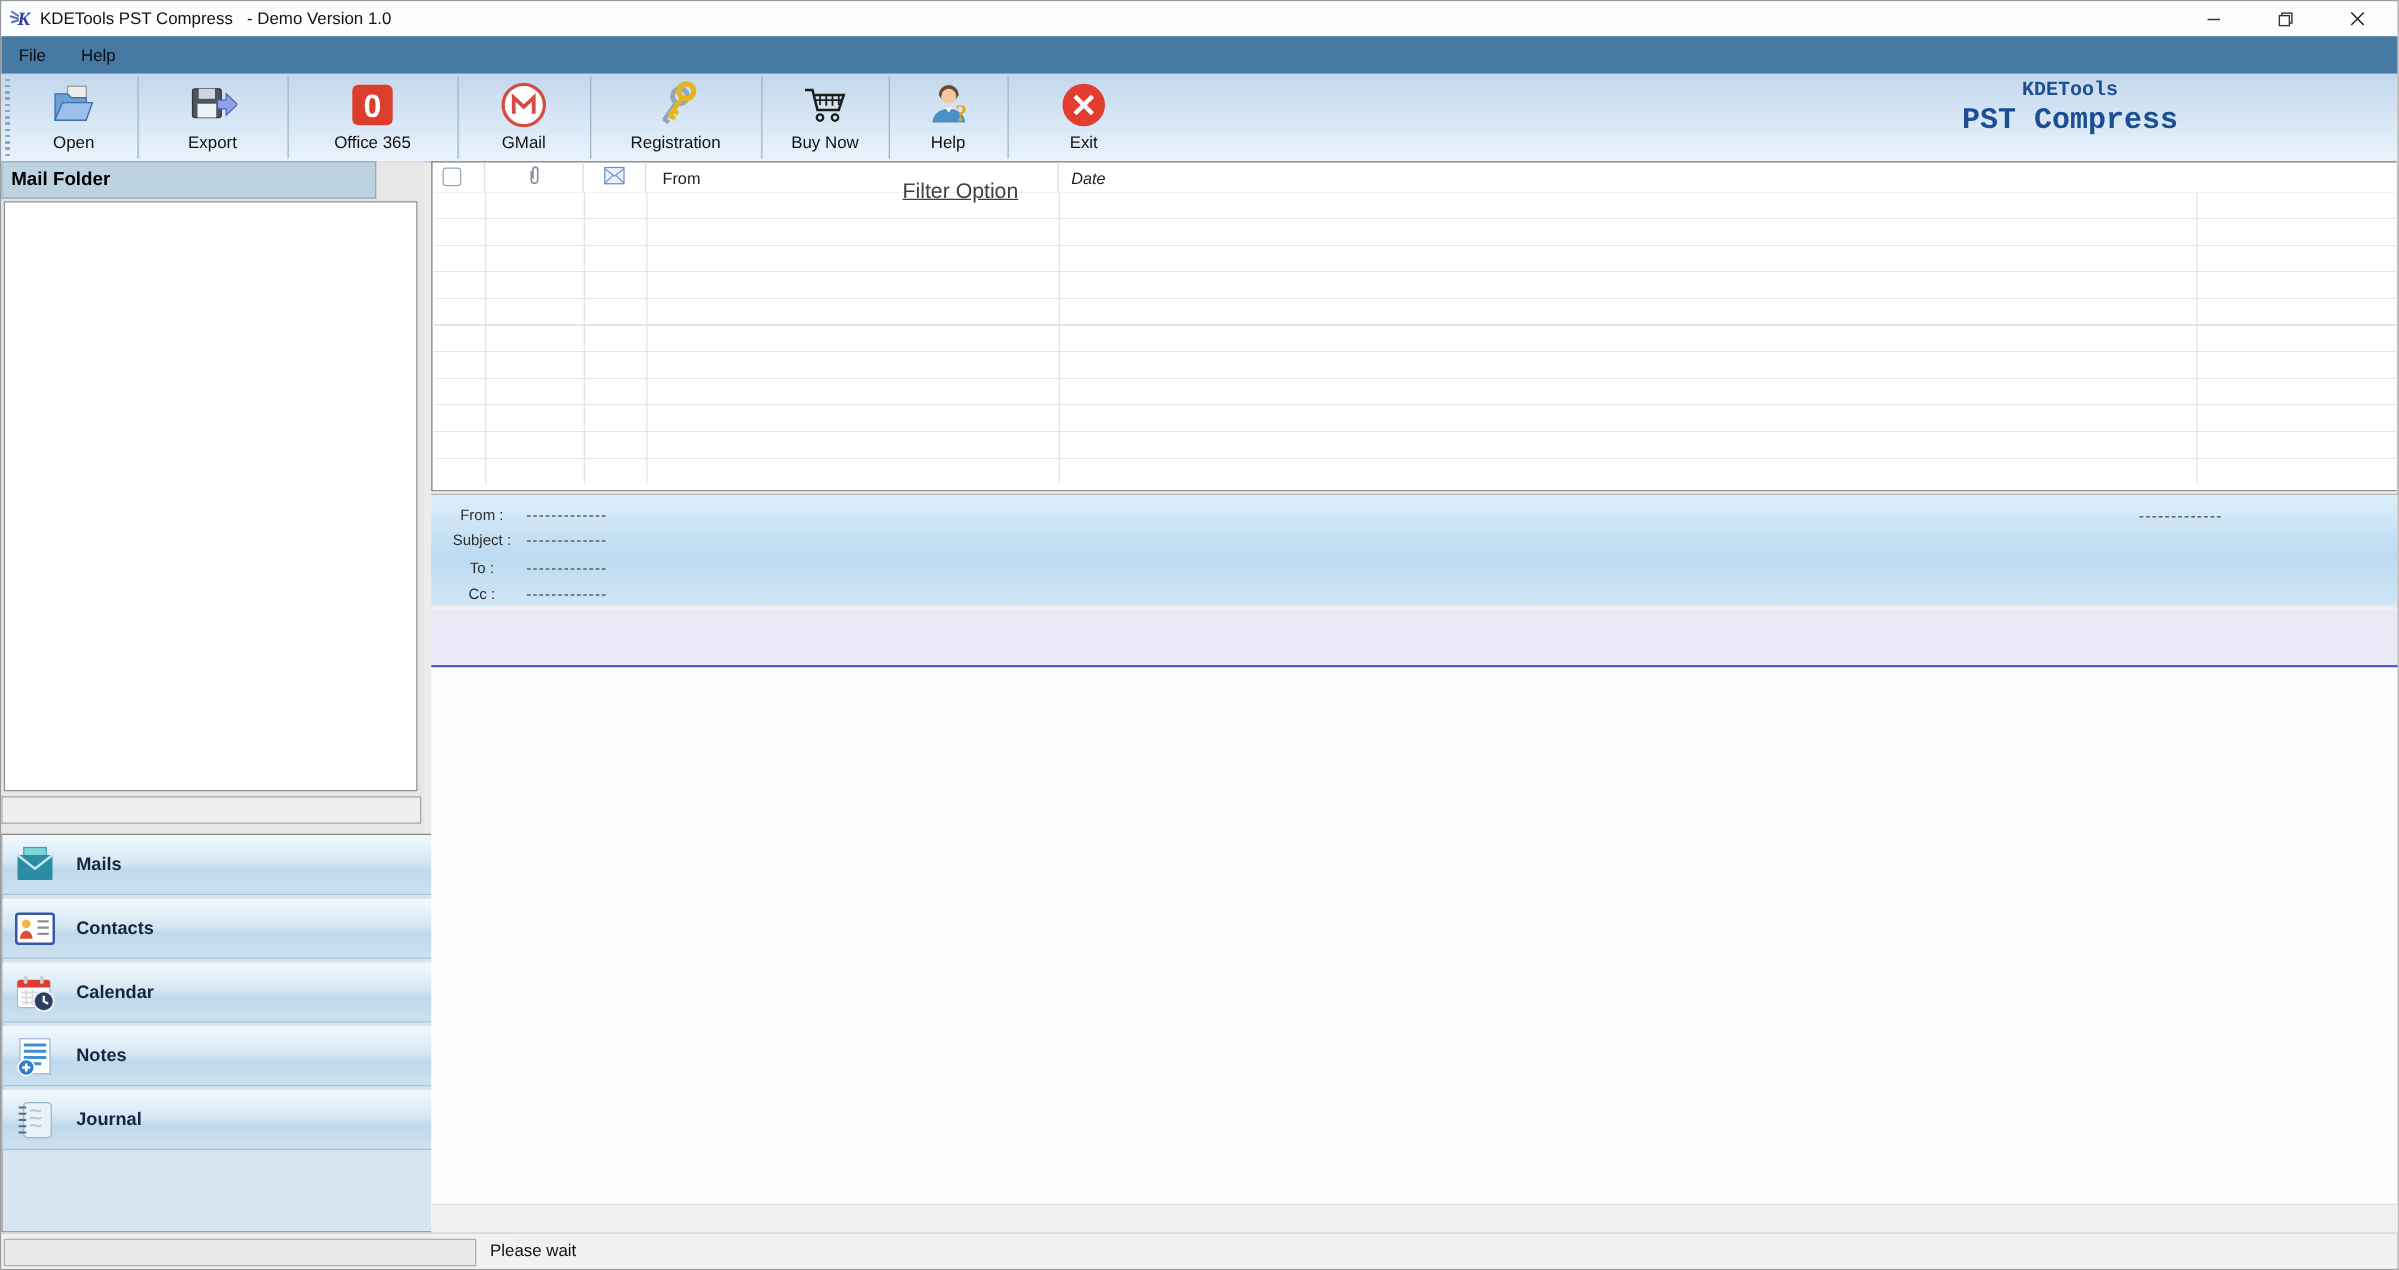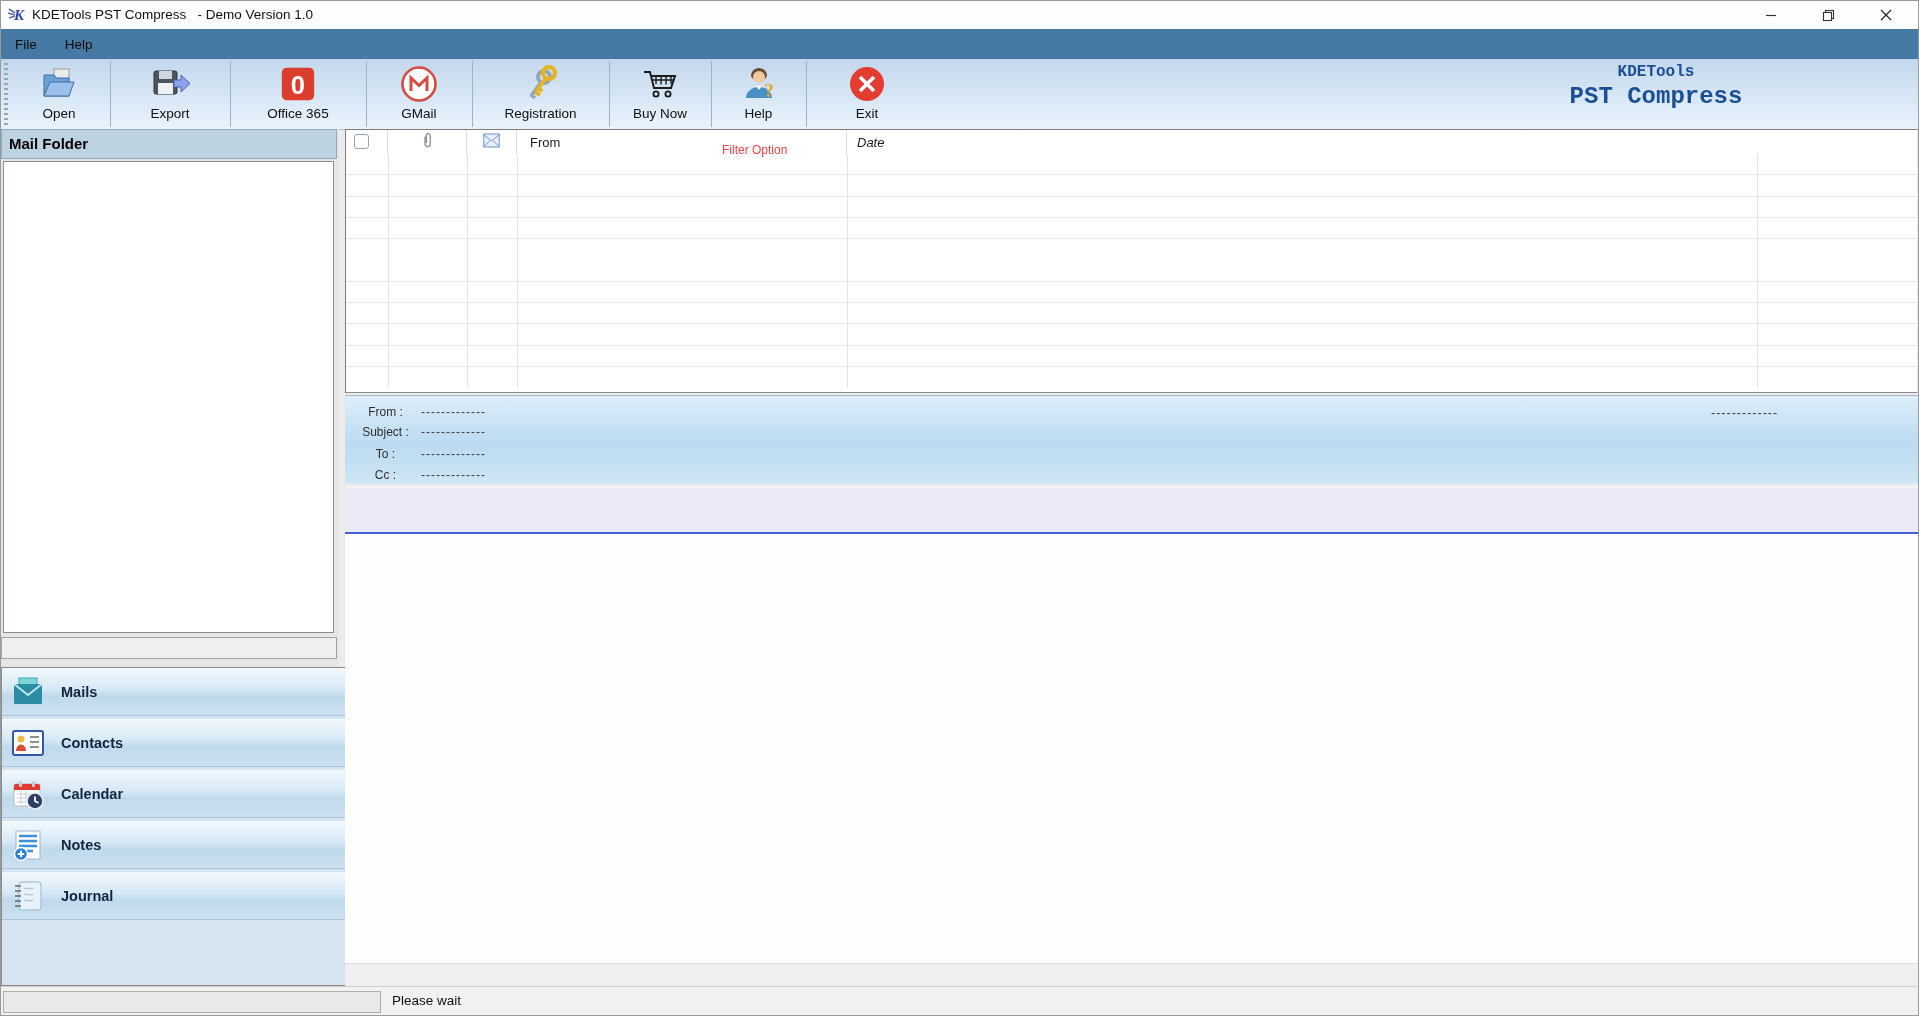--- a/index.html
+++ b/index.html
@@ -21,39 +21,39 @@
         background:repeating-linear-gradient(180deg,#8fa8bd 0 2px,transparent 2px 5px);}
   .tsep{position:absolute;top:2px;height:66px;width:1px;background:#9db4c8;}
   .tbtn{position:absolute;top:1px;height:66px;display:flex;flex-direction:column;align-items:center;justify-content:flex-start;background:transparent;border:none;padding:2px 0 0 0;cursor:default;}
   .tbtn .ticon{height:44px;display:flex;align-items:center;justify-content:center;}
   .tbtn .tlabel{font-size:13.5px;color:#101010;margin-top:0px;}
   .brand{position:absolute;left:1545px;top:4px;width:220px;text-align:center;color:#1b4e93;font-family:Liberation Mono, monospace;}
   .brand .b1{font-size:16px;font-weight:bold;}
   .brand .b2{font-size:24px;font-weight:bold;margin-top:2px;}
   
   .sidebar{position:absolute;left:0;top:128px;width:338px;height:857px;background:#e6e6e6;}
-  .sb-header{position:absolute;left:0;top:0;width:336px;height:30px;background:#bed3e2;border:1px solid #93a9ba;box-sizing:border-box;
+  .sb-header{position:absolute;left:0;top:0;width:300px;height:30px;background:#bed3e2;border:1px solid #93a9ba;box-sizing:border-box;
              font-size:15px;font-weight:bold;color:#000;line-height:28px;padding-left:7px;}
   .tree{position:absolute;left:2px;top:32px;width:331px;height:472px;background:#fff;border:1px solid #828f9b;box-sizing:border-box;}
   .sb-strip{position:absolute;left:0px;top:508px;width:336px;height:22px;background:#efefef;border:1px solid #a3a3a3;box-sizing:border-box;}
   .navpanel{position:absolute;left:0;top:538px;width:406px;height:319px;background:#d5e4f0;border:1px solid #8a8a8a;box-sizing:border-box;}
   .navbtn{position:relative;width:100%;height:48px;margin-bottom:3px;border:none;padding:0;text-align:left;cursor:default;
           background:linear-gradient(180deg,#f2f9fe 0%,#d6e8f5 45%,#bfd9ec 60%,#cde1f0 100%);
           border-bottom:1px solid #a8c4da;display:flex;align-items:center;box-sizing:border-box;}
   .navbtn .nicon{margin-left:9px;width:34px;height:34px;flex:0 0 34px;display:flex;align-items:center;justify-content:center;}
   .navbtn .nlabel{margin-left:16px;font-size:14.5px;font-weight:bold;color:#14263e;}
   
   .mailtable{position:absolute;left:344px;top:128px;width:1572px;height:264px;background:#fff;
              border-top:1px solid #7c7c7c;border-left:1px solid #7c7c7c;border-bottom:1px solid #8c8c8c;box-sizing:border-box;}
   .thead{display:flex;height:24px;}
   .th{box-sizing:border-box;border-right:1px solid #dcdcdc;font-size:13px;color:#1c1c1c;display:flex;align-items:center;position:relative;}
   .rows{position:absolute;left:0;top:24px;width:100%;height:233px;
         background:repeating-linear-gradient(180deg,transparent 0 20.3px,#e6e6e6 20.3px 21.3px);}
   .vline{position:absolute;top:24px;height:233px;width:1px;background:#e3e3e3;}
-  .filteropt{position:absolute;left:376px;top:13px;font-size:12px;color:#ef4444;}
+  .filteropt{position:absolute;left:376px;top:13px;font-size:17px;color:#404040;text-decoration:underline;}
   .hcheckbox{position:absolute;left:8px;top:4px;width:15px;height:15px;background:#fdfdfd;border:1px solid #97a5b2;border-radius:3px;padding:0;}
   
   .preview{position:absolute;left:344px;top:394px;width:1575px;height:89px;
            background:linear-gradient(180deg,#ddeefb 0%,#bcdaf0 55%,#cfe6f5 100%);border-top:1px solid #aab8c4;box-sizing:border-box;}
   .pfield{position:absolute;left:5px;display:flex;font-size:12px;color:#2e2e2e;text-align:center;}
   .pfield .plabel{width:71px;}
   .pfield .pvalue{color:#3c3c3c;letter-spacing:1px;}
   .pdate{position:absolute;left:1366px;top:10px;font-size:12.5px;color:#3c3c3c;letter-spacing:1px;}
   .lavrow{position:absolute;left:344px;top:486px;width:1575px;height:44px;background:#e9e9f8;border-top:1px solid #f4f4fc;}
   .blueline{position:absolute;left:344px;top:531px;width:1575px;height:2px;background:#4a5ecf;}

